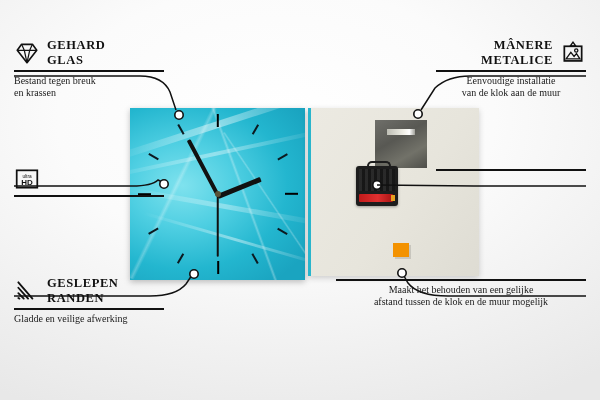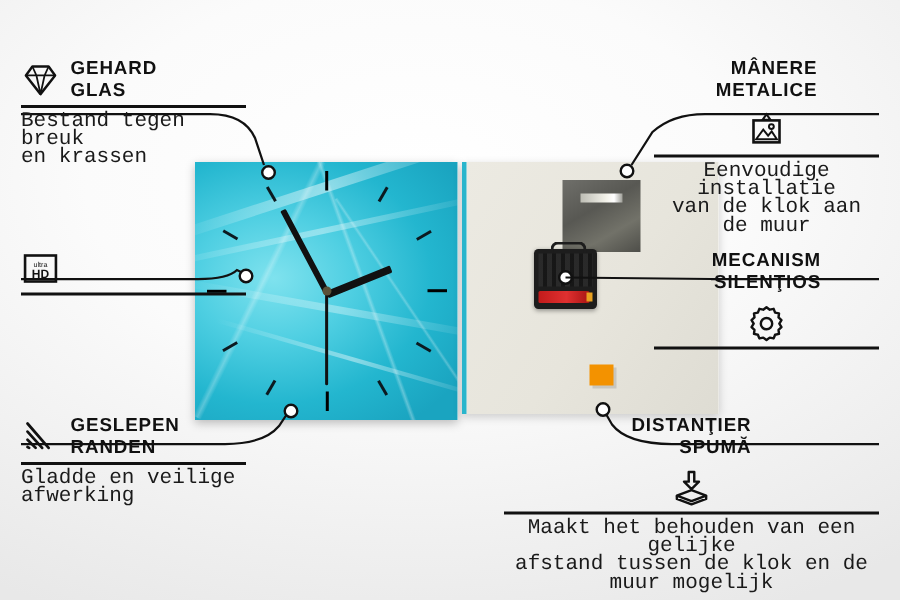--- a/index.html
+++ b/index.html
@@ -12,33 +12,33 @@
     position:relative;width:600px;height:400px;
     background:
       radial-gradient(ellipse 520px 320px at 46% 30%, #ffffff 0%, #fbfbfb 42%, #f1f1f1 72%, #e8e8e8 100%);
   }
   
   #lines{position:absolute;left:0;top:0;width:600px;height:400px;}
 
   
   .feat{position:absolute;}
   .feat .head{display:flex;align-items:center;gap:7px;}
-  .feat.right .head{flex-direction:column;justify-content:flex-end;}
+  .feat.right .head{justify-content:flex-end;}
   .ttl{
-    font-family:Liberation Sans, sans-serif;
+    font-family:Liberation Serif, serif;
     font-weight:700;font-size:12.5px;line-height:14.5px;
     letter-spacing:.6px;color:#111;text-transform:uppercase;
     white-space:pre-line;
   }
   .feat.left .ttl{text-align:left;}
   .feat.right .ttl{text-align:right;}
   .rule{height:1.6px;background:#111;margin-top:3px;}
   .desc{
-    font-family:Liberation Mono, monospace;
-    font-size:14px;line-height:12.4px;color:#1a1a1a;
+    font-family:Liberation Serif, serif;
+    font-size:10px;line-height:12.4px;color:#1a1a1a;
     margin-top:3px;white-space:pre-line;
   }
   .feat.right .desc{text-align:center;}
   .ico{width:26px;height:26px;flex:0 0 26px;display:block;}
   .ico svg{display:block;width:26px;height:26px;}
 
   
   #clock-front{
     position:absolute;left:130px;top:108px;width:175px;height:172px;
     background:
@@ -208,43 +208,22 @@
             <circle cx="15" cy="9.6" r="1.5" fill="none" stroke="#111" stroke-width="1.2"></circle>
           </svg>
       </span>
     </div>
     <div class="rule" style="width:150px;"></div>
     <div class="desc">Eenvoudige installatie
 van de klok aan de muur</div>
   </div>
 
   <div class="feat right" id="f4" style="left:436px;top:166px;width:150px;">
-    <div class="head">
-      <span class="ttl">MECANISM
-SILENŢIOS</span>
-      <span class="ico">
-        <svg viewBox="0 0 24 24">
-            <path d="M12 2.6 14 4.1 16.4 3.6 17.3 5.9 19.7 6.4 19.4 8.9 21.2 10.6 19.9 12.7 21.2 14.8 19.4 16.5 19.7 19 17.3 19.5 16.4 21.8 14 21.3 12 22.8 10 21.3 7.6 21.8 6.7 19.5 4.3 19 4.6 16.5 2.8 14.8 4.1 12.7 2.8 10.6 4.6 8.9 4.3 6.4 6.7 5.9 7.6 3.6 10 4.1 Z" fill="none" stroke="#111" stroke-width="1.5" stroke-linejoin="round"></path>
-            <circle cx="12" cy="12.7" r="3.5" fill="none" stroke="#111" stroke-width="1.5"></circle>
-          </svg>
-      </span>
-    </div>
     <div class="rule" style="width:150px;"></div>
   </div>
 
   <div class="feat right" id="f5" style="left:336px;top:276px;width:250px;">
-    <div class="head">
-      <span class="ttl">DISTANŢIER
-SPUMĂ</span>
-      <span class="ico">
-        <svg viewBox="0 0 24 24">
-            <path d="M10.3 2.5 H13.7 V8.4 H16.6 L12 13 L7.4 8.4 H10.3 Z" fill="none" stroke="#111" stroke-width="1.5" stroke-linejoin="round"></path>
-            <path d="M12 13.6 L21 17 L12 20.4 L3 17 Z" fill="none" stroke="#111" stroke-width="1.5" stroke-linejoin="round"></path>
-            <path d="M3 17 V19 L12 22.4 L21 19 V17" fill="none" stroke="#111" stroke-width="1.5" stroke-linejoin="round"></path>
-          </svg>
-      </span>
-    </div>
     <div class="rule" style="width:250px;"></div>
     <div class="desc">Maakt het behouden van een gelijke
 afstand tussen de klok en de muur mogelijk</div>
   </div>
 
 </div>
 
 </body></html>

